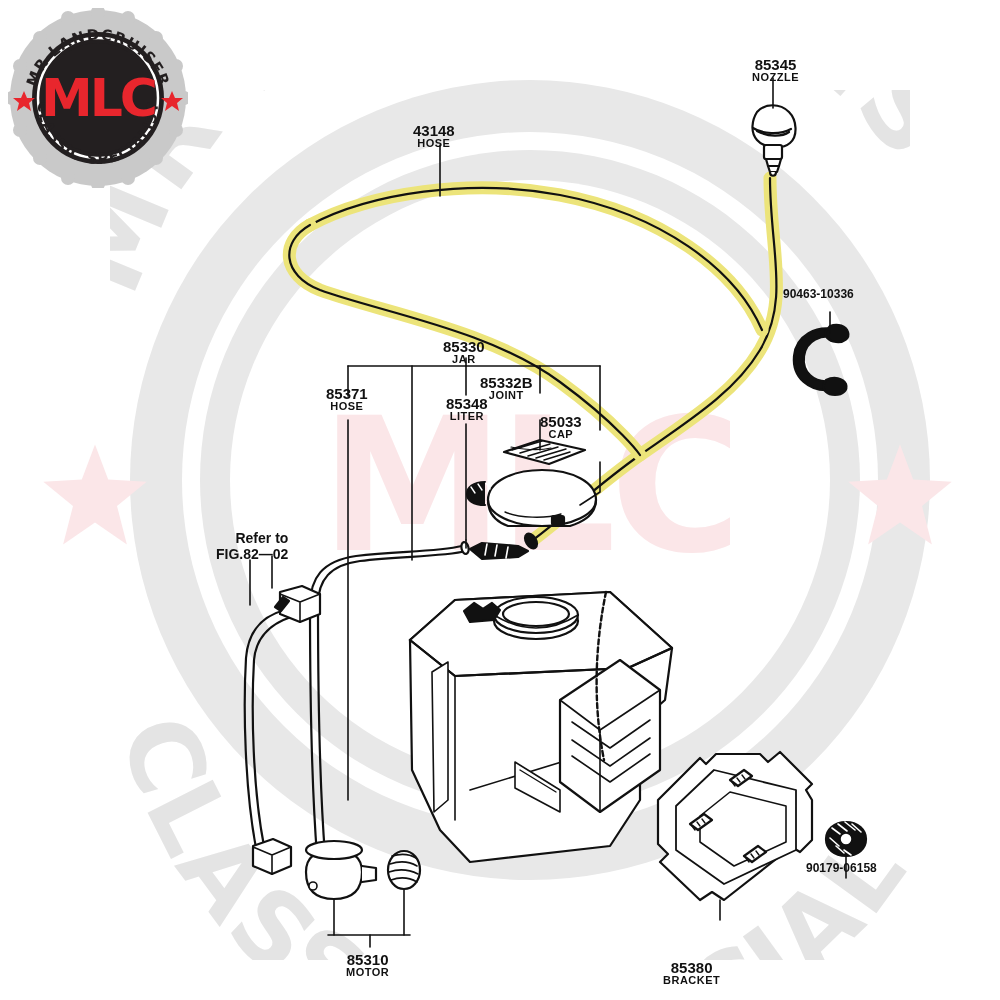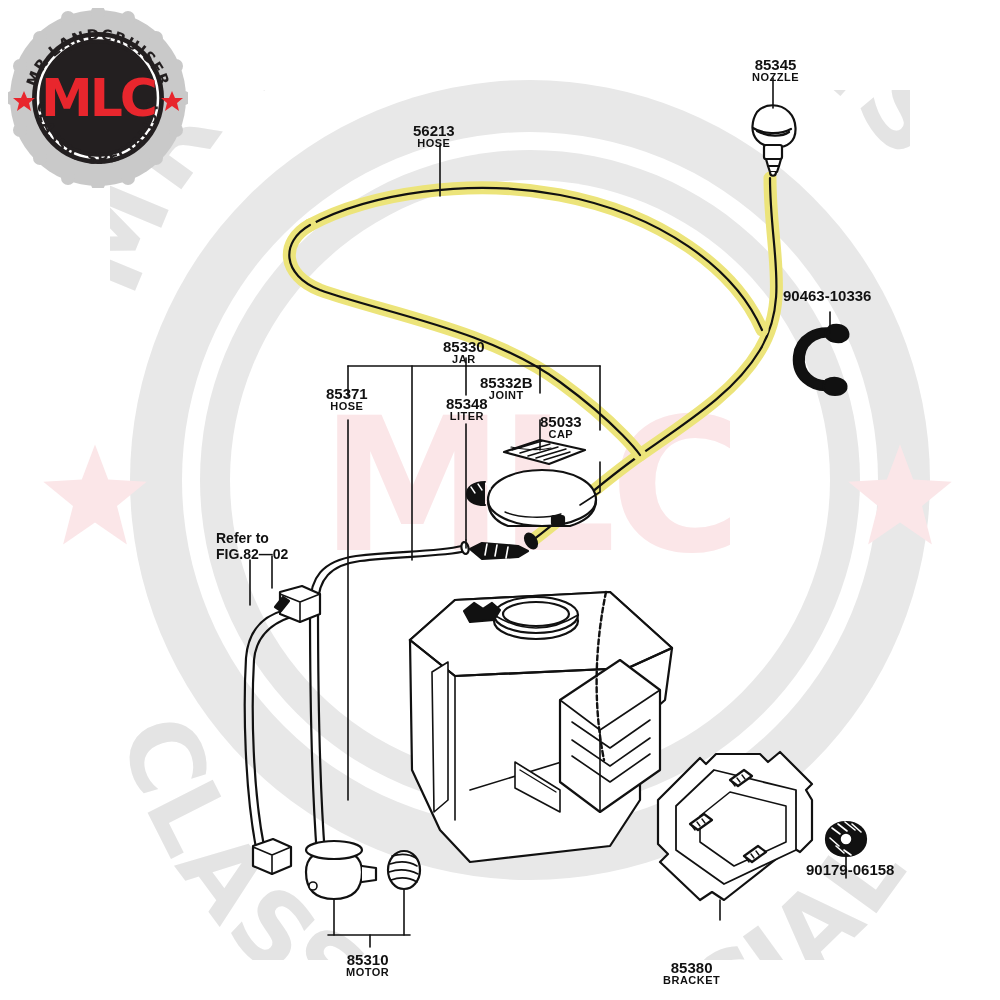--- a/index.html
+++ b/index.html
@@ -14,21 +14,21 @@
   #wm-star-r{position:absolute;left:845px;top:440px;}
 
   
   #diagram{position:absolute;left:0;top:0;width:1000px;height:1000px;}
 
   
   .lbl{position:absolute;font-family:Liberation Sans, sans-serif;font-weight:bold;
        color:#111;text-align:center;line-height:1.02;white-space:nowrap;}
   .lbl .num{display:block;font-size:15px;letter-spacing:0px;}
   .lbl .nam{display:block;font-size:11px;letter-spacing:0.5px;}
-  .lbl.small .num{font-size:15px;}
+  .lbl.small .num{font-size:12px;}
   .lbl.left{text-align:left;}
   .lbl.two{line-height:1.12;font-size:14px;}
 
   
   #hdr{position:absolute;left:200px;top:70px;font-family:"DejaVu Sans",sans-serif;
        font-weight:bold;font-size:18px;letter-spacing:3px;color:#111;
        border-bottom:3px solid #111;padding-bottom:2px;}
 
   
   #logo{position:absolute;left:8px;top:8px;width:180px;height:180px;}
@@ -322,21 +322,21 @@
     </g>
   </svg>
 
 
   <div class="lbl" style="left:752px;top:57px;">
     <span class="num">85345</span>
     <span class="nam">NOZZLE</span>
   </div>
 
   <div class="lbl" style="left:413px;top:123px;">
-    <span class="num">56213</span>
+    <span class="num">43148</span>
     <span class="nam">HOSE</span>
   </div>
 
   <div class="lbl small" style="left:783px;top:288px;">
     <span class="num">90463-10336</span>
   </div>
 
   <div class="lbl" style="left:443px;top:339px;">
     <span class="num">85330</span>
     <span class="nam">JAR</span>
@@ -370,17 +370,17 @@
     <span class="num">85310</span>
     <span class="nam">MOTOR</span>
   </div>
 
   <div class="lbl" style="left:663px;top:925px;margin-top:35px;">
     <span class="num">85380</span>
     <span class="nam">BRACKET</span>
   </div>
 
   <div class="lbl left two" style="left:216px;top:531px;">
-    <span style="display:block;font-size:14px;">Refer to</span>
+    <span style="display:block;font-size:14px;text-align:right;">Refer to</span>
     <span style="display:block;font-size:14px;">FIG.82—02</span>
   </div>
 
 </div>
 
 </body></html>

